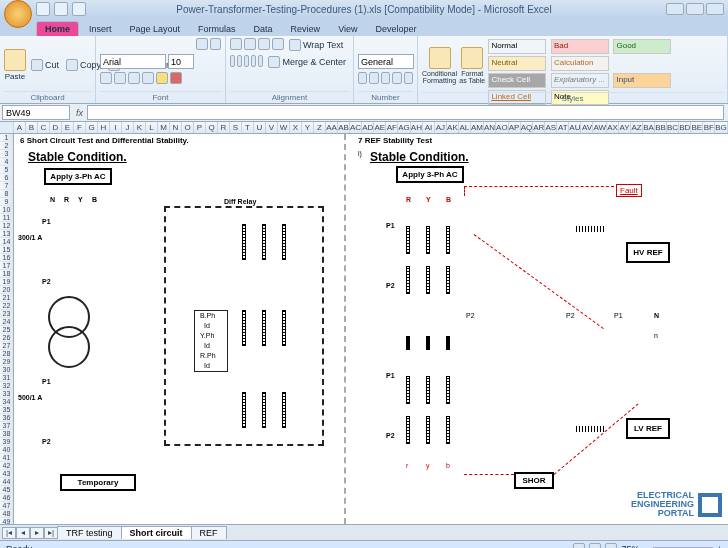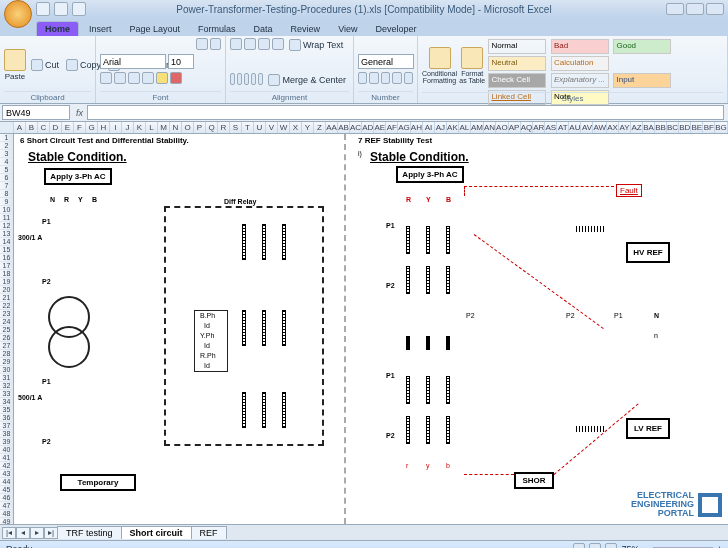--- a/index.html
+++ b/index.html
@@ -9,21 +9,21 @@
   .titlebar { height: 18px; background: linear-gradient(#d7e4f2,#bfd3eb); display: flex; align-items: center; justify-content: center; position: relative; color: #3a5a7a; font-size: 10px; }
   .titlebar .orb { position: absolute; left: 4px; top: 0; width: 28px; height: 28px; border-radius: 50%; background: radial-gradient(#f9d27a,#e38a1e); border:1px solid #b87016; z-index:3;}
   .titlebar .qat { position:absolute; left:36px; display:flex; gap:4px;}
   .titlebar .qat span{width:14px;height:14px;background:#e8f0fa;border:1px solid #9ab;border-radius:2px;}
   .titlebar .winbtns{position:absolute;right:4px;display:flex;gap:2px;}
   .titlebar .winbtns span{width:18px;height:12px;background:#dbe7f4;border:1px solid #9ab;border-radius:2px;}
 
   
   .ribbontabs { height: 18px; background:#bfd3eb; display:flex; align-items:flex-end; padding-left:36px; gap:2px;}
   .ribbontabs .tab{padding:2px 8px;font-size:9px;color:#234; cursor:default;}
-  .ribbontabs .tab.active{background:#8b5cf6;border:1px solid #a9bfd6;border-bottom:none;border-radius:3px 3px 0 0;font-weight:bold;}
+  .ribbontabs .tab.active{background:#ec4899;border:1px solid #a9bfd6;border-bottom:none;border-radius:3px 3px 0 0;font-weight:bold;}
 
   
   .ribbon{height:68px;background:linear-gradient(#f3f7fb,#e2ecf7);border-bottom:1px solid #9ab;display:flex;}
   .group{border-right:1px solid #c3d4e6;padding:2px 4px 1px;display:flex;flex-direction:column;justify-content:space-between;}
   .group-label{text-align:center;font-size:8px;color:#55708c;padding-top:1px;border-top:1px solid #d2dfec;}
   .btn{display:inline-flex;align-items:center;gap:2px;padding:1px 3px;font-size:9px;color:#234;white-space:nowrap;}
   .bigbtn{display:flex;flex-direction:column;align-items:center;justify-content:center;width:34px;font-size:8px;color:#234;gap:1px;}
   .bigbtn .ico{width:22px;height:22px;background:#f9e7b8;border:1px solid #c9a85a;border-radius:2px;}
   .smico{width:12px;height:12px;background:#dce8f5;border:1px solid #9ab;border-radius:2px;display:inline-block;}
   .sel{height:15px;font-size:9px;border:1px solid #9ab;background:#fff;padding:0 2px;margin-top:16px;}
@@ -149,21 +149,21 @@
       <div style="display:flex;gap:2px;">
         <span class="smico"></span>
         <span class="smico"></span>
         <span class="smico"></span>
         <span class="smico"></span>
         <div class="btn">
             <span class="smico"></span>
             <span>Wrap Text</span>
           </div>
       </div>
-      <div style="display:flex;gap:2px;margin-top:21px;">
+      <div style="display:flex;gap:2px;margin-top:3px;">
         <span class="smico"></span>
         <span class="smico"></span>
         <span class="smico"></span>
         <span class="smico"></span>
         <span class="smico"></span>
         <div class="btn">
             <span class="smico"></span>
             <span>Merge &amp; Center</span>
           </div>
       </div>

